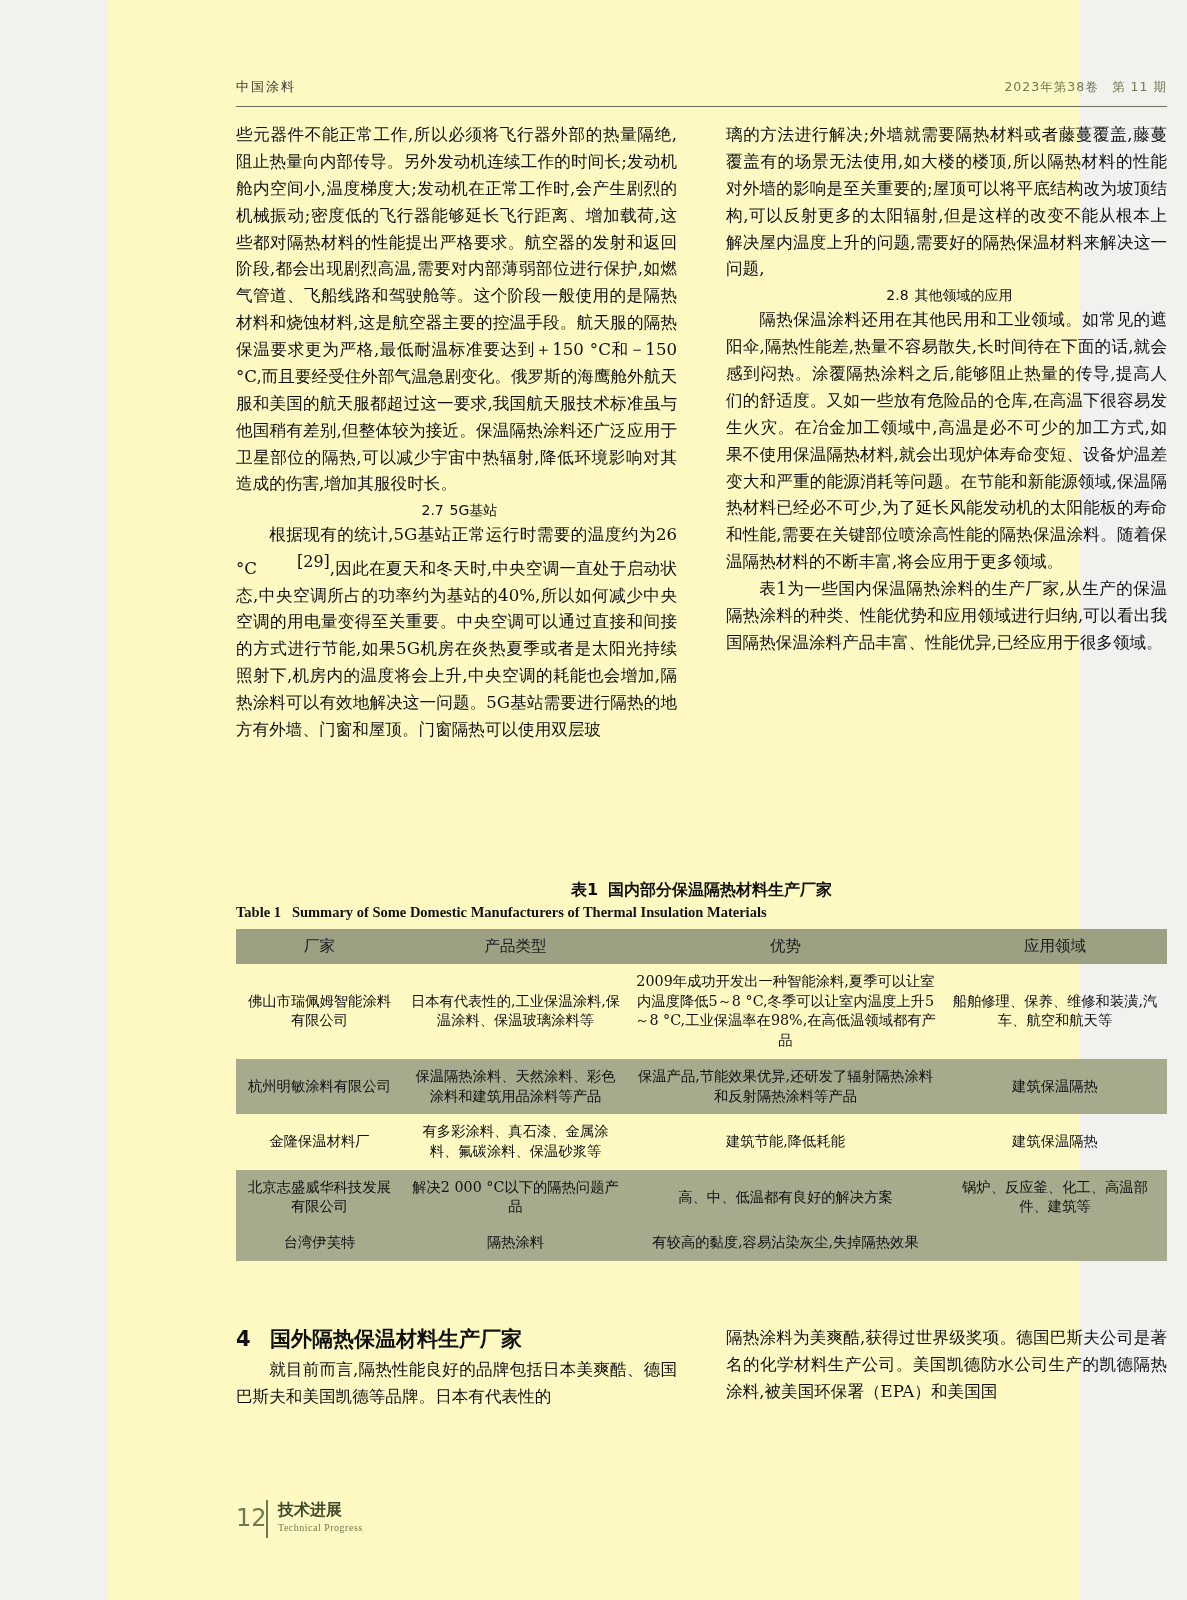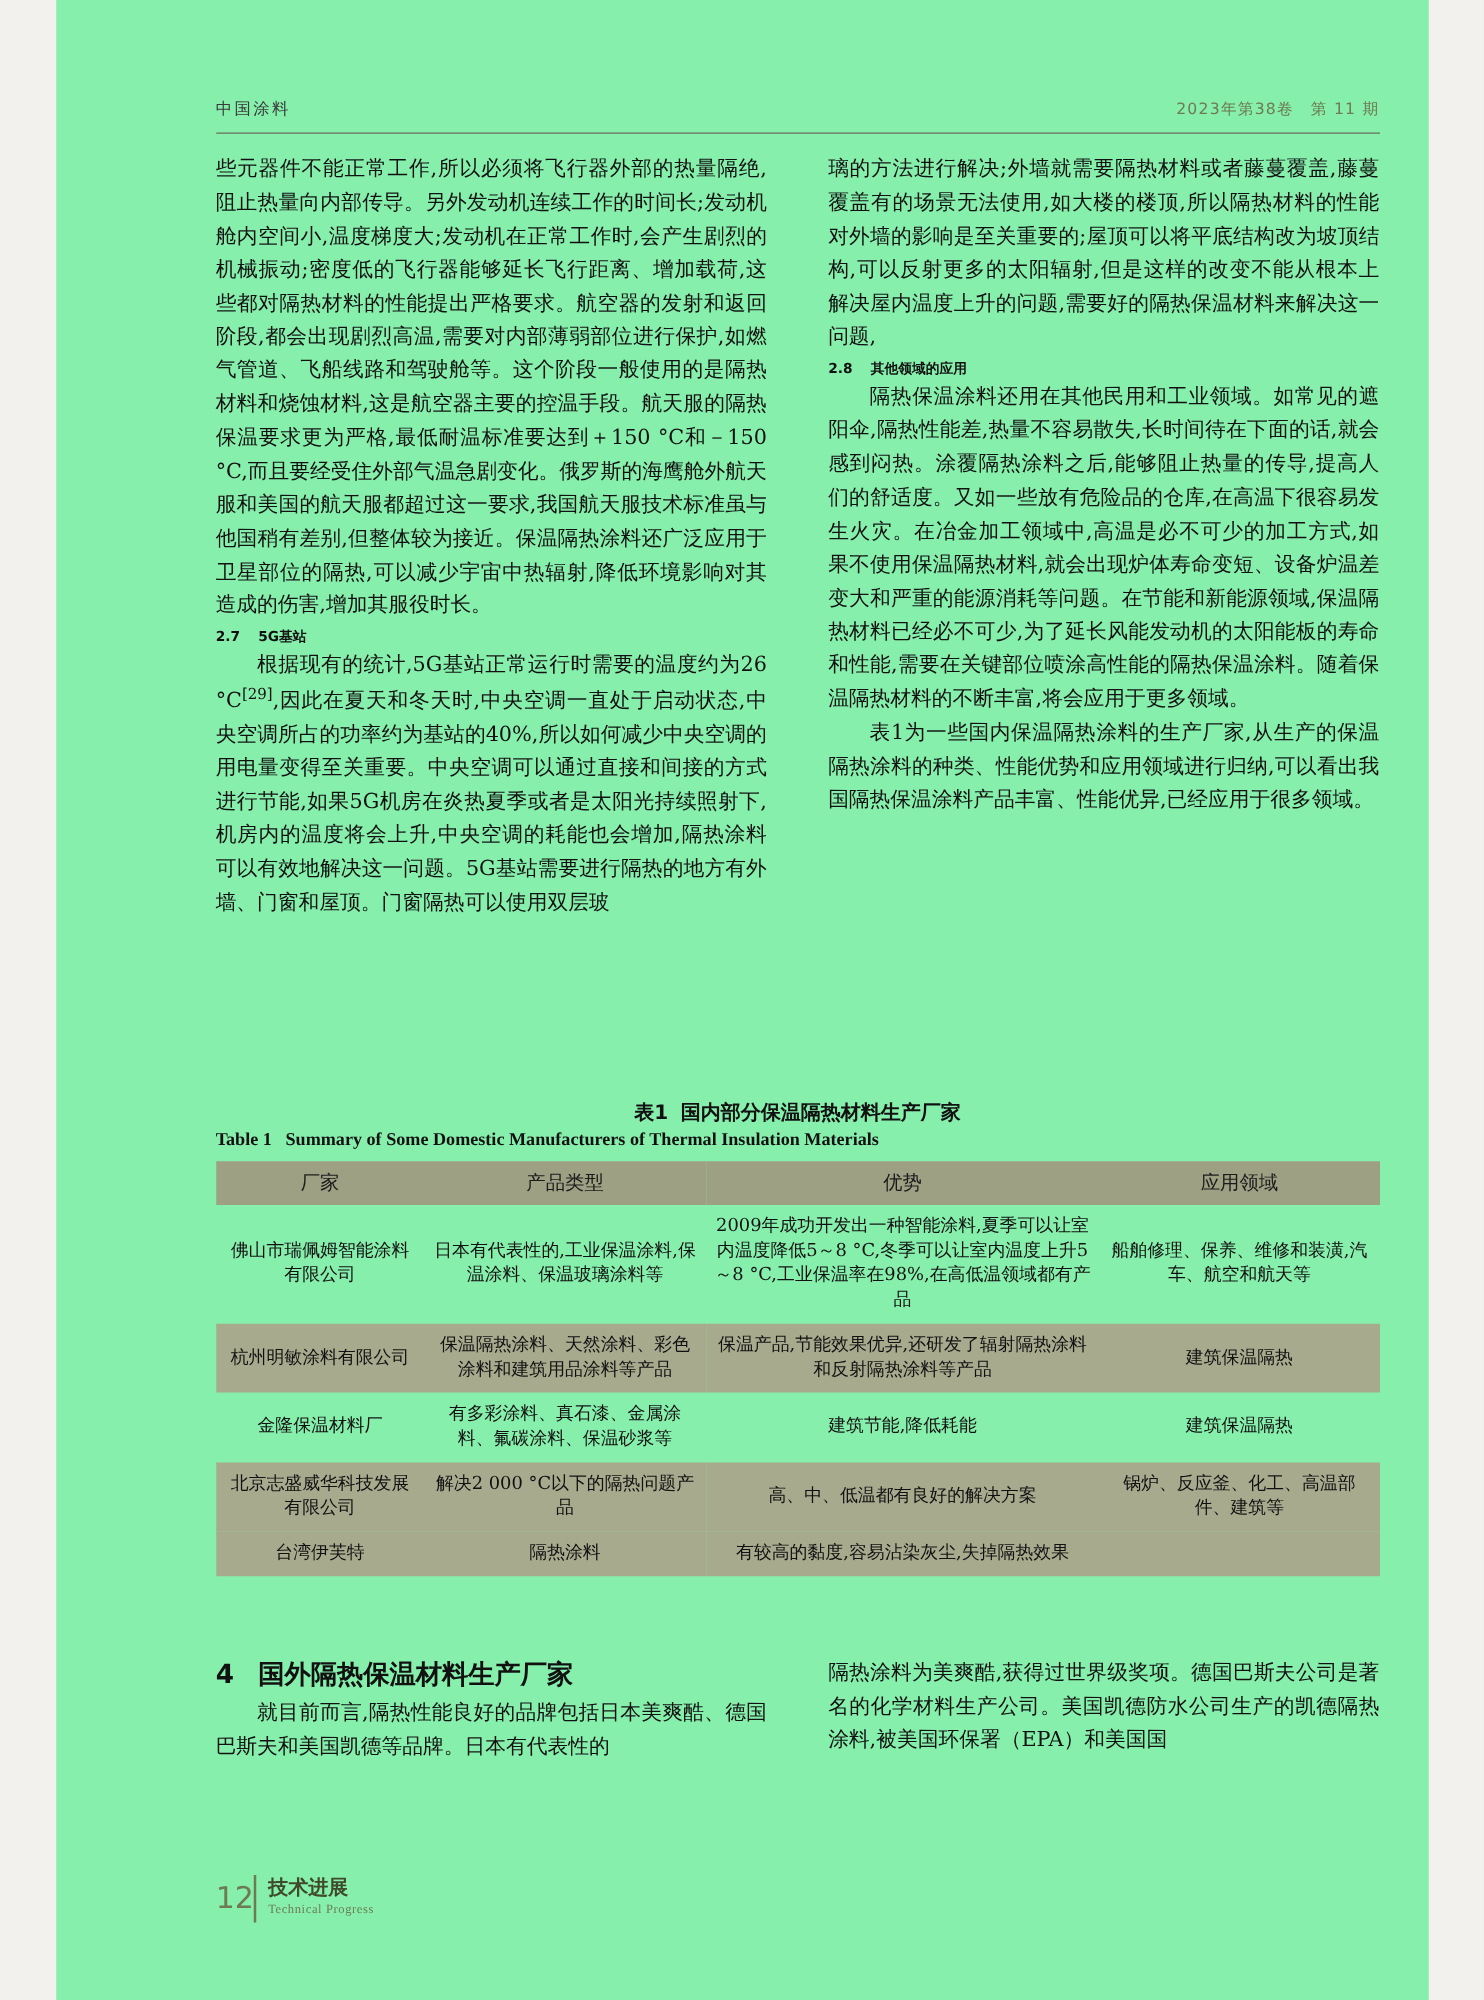--- a/index.html
+++ b/index.html
@@ -1,18 +1,18 @@
 <!DOCTYPE html>
 <html><head>
 <meta charset="utf-8">
 <style>
   html,body{margin:0;padding:0;background:#f2f1ee;}
   body{font-family:"Liberation Serif", serif;}
   .page{
-    width:1098px;height:1600px;margin:0 auto;background:#86efac;position:relative;
+    width:971px;height:1600px;margin:0 auto;background:#fef9c3;position:relative;
     box-sizing:border-box;
   }
   .inner{
     position:absolute;left:128px;top:0;width:931px;height:1600px;
   }
   
   .header{
     position:absolute;top:78px;left:0;width:931px;height:28px;
     border-bottom:1px solid #6b6f5c;
   }
@@ -31,30 +31,31 @@
   .col{
     width:441px;float:left;
   }
   .col.right{margin-left:49px;}
   p.body{
     margin:0 0 0 0;font-size:16.6px;line-height:1.62;color:#111;text-align:justify;
     text-justify:inter-ideograph;font-family:"DejaVu Serif","Liberation Serif",serif;
   }
   p.body.indent{text-indent:2em;}
   h3.sub{
-    margin:4px 0 2px 0;font-size:11px;font-weight:bold;color:#111;
-    font-family:"DejaVu Sans","Liberation Sans",sans-serif;
+    margin:4px 0 2px 0;font-size:14px;font-weight:normal;color:#111;
+    font-family:"DejaVu Sans","Liberation Sans",sans-serif;
+    text-align:center;
   }
   h3.sub .num{display:inline-block;min-width:34px;}
   h2.sec{
     margin:16px 0 4px 0;font-size:21px;font-weight:bold;color:#111;
     font-family:"DejaVu Sans","Liberation Sans",sans-serif;
   }
   h2.sec .num{display:inline-block;min-width:34px;}
-  sup{font-size:12px;vertical-align:super;}
+  sup{font-size:16px;vertical-align:super;margin-left:40px;}
   
   .tablewrap{
     position:absolute;top:880px;left:0;width:931px;
   }
   .tbl-title{
     text-align:center;font-size:16px;font-weight:bold;color:#111;
     font-family:"DejaVu Sans","Liberation Sans",sans-serif;margin-bottom:3px;
   }
   .tbl-title .no{margin-right:10px;}
   .tbl-subtitle{

